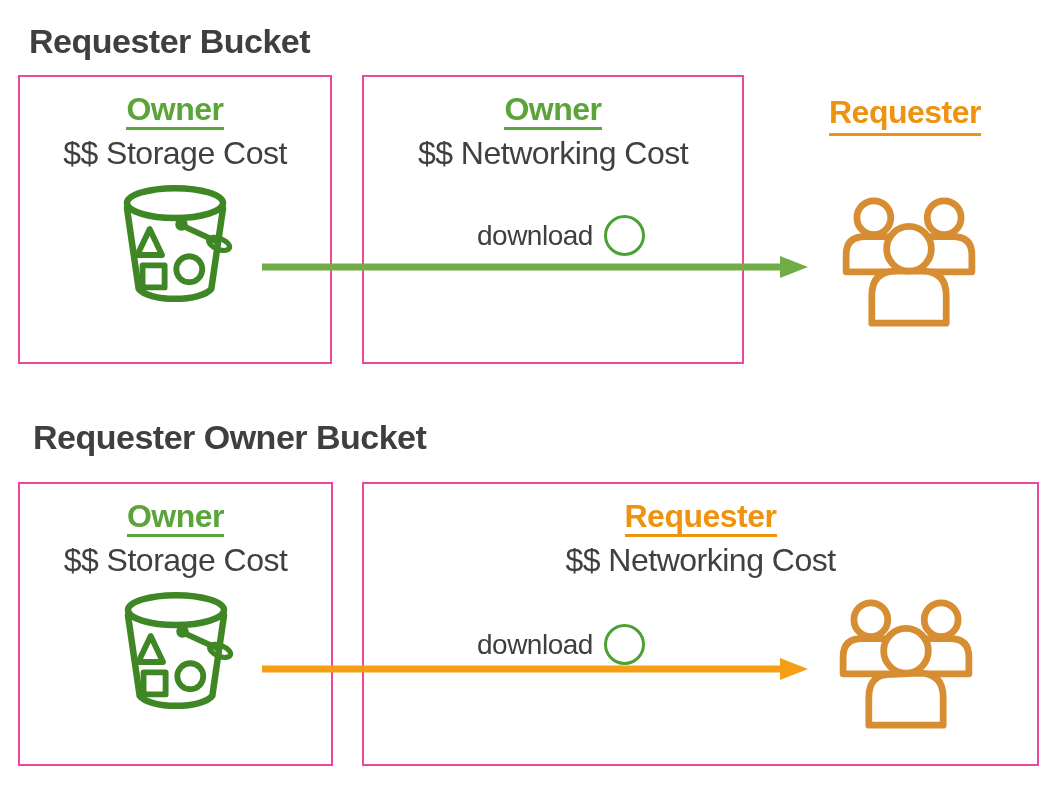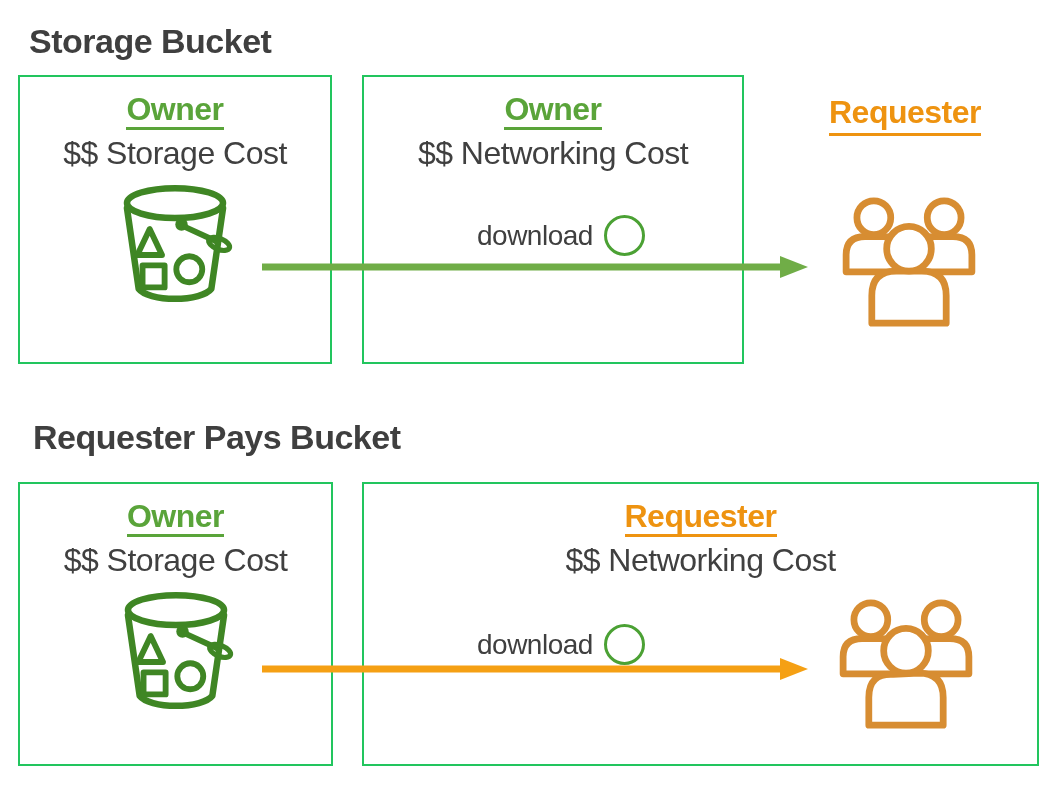--- a/index.html
+++ b/index.html
@@ -15,21 +15,21 @@
   .section-title {
     position: absolute;
     font-size: 34px;
     font-weight: bold;
     color: #3F3F3F;
     letter-spacing: -0.5px;
     white-space: nowrap;
   }
   .box {
     position: absolute;
-    border: 2px solid #22c55e;
+    border: 2px solid #ec4899;
     background: #ffffff;
     text-align: center;
     padding-top: 16px;
   }
   .role {
     font-size: 32px;
     font-weight: bold;
     letter-spacing: -0.5px;
     line-height: 1.0;
   }
@@ -84,21 +84,21 @@
     padding-bottom: 2px;
   }
   .abs { position: absolute; }
   svg { display: block; }
 </style>
 </head>
 <body>
 
 <div class="canvas">
 
-  <div class="section-title" style="left:29px; top:22px;">Storage Bucket</div>
+  <div class="section-title" style="left:29px; top:22px;">Requester Bucket</div>
 
   <div class="box" style="left:18px; top:75px; width:314px; height:289px;">
     <div class="role green">
       <span>Owner</span>
     </div>
     <div class="cost">$$ Storage Cost</div>
     <span class="icon-wrap">
       <svg width="130" height="135" viewBox="0 0 100 104" fill="none" stroke="#3F8624" stroke-width="5" stroke-linecap="round" stroke-linejoin="round">
         <ellipse cx="50" cy="17" rx="37" ry="11.5"></ellipse>
         <path d="M13 21 L22 83 A29 10.5 0 0 0 78 83 L87 21"></path>
@@ -136,21 +136,21 @@
       <path d="M22.5 95.5 L22.5 75 Q22.5 57 40.5 57 L59.5 57 Q77.5 57 77.5 75 L77.5 95.5 Z"></path>
       <circle cx="50" cy="40.5" r="16.5"></circle>
     </svg>
   </span>
 
   <svg class="abs" style="left:258px; top:253px;" width="552" height="28">
     <line x1="4" y1="14" x2="524" y2="14" stroke="#70AD47" stroke-width="7"></line>
     <polygon points="522,3 550,14 522,25" fill="#70AD47"></polygon>
   </svg>
 
-  <div class="section-title" style="left:33px; top:418px;">Requester Pays Bucket</div>
+  <div class="section-title" style="left:33px; top:418px;">Requester Owner Bucket</div>
 
   <div class="box" style="left:18px; top:482px; width:315px; height:284px;">
     <div class="role green">
       <span>Owner</span>
     </div>
     <div class="cost">$$ Storage Cost</div>
     <span class="icon-wrap">
       <svg width="130" height="135" viewBox="0 0 100 104" fill="none" stroke="#3F8624" stroke-width="5" stroke-linecap="round" stroke-linejoin="round">
         <ellipse cx="50" cy="17" rx="37" ry="11.5"></ellipse>
         <path d="M13 21 L22 83 A29 10.5 0 0 0 78 83 L87 21"></path>

